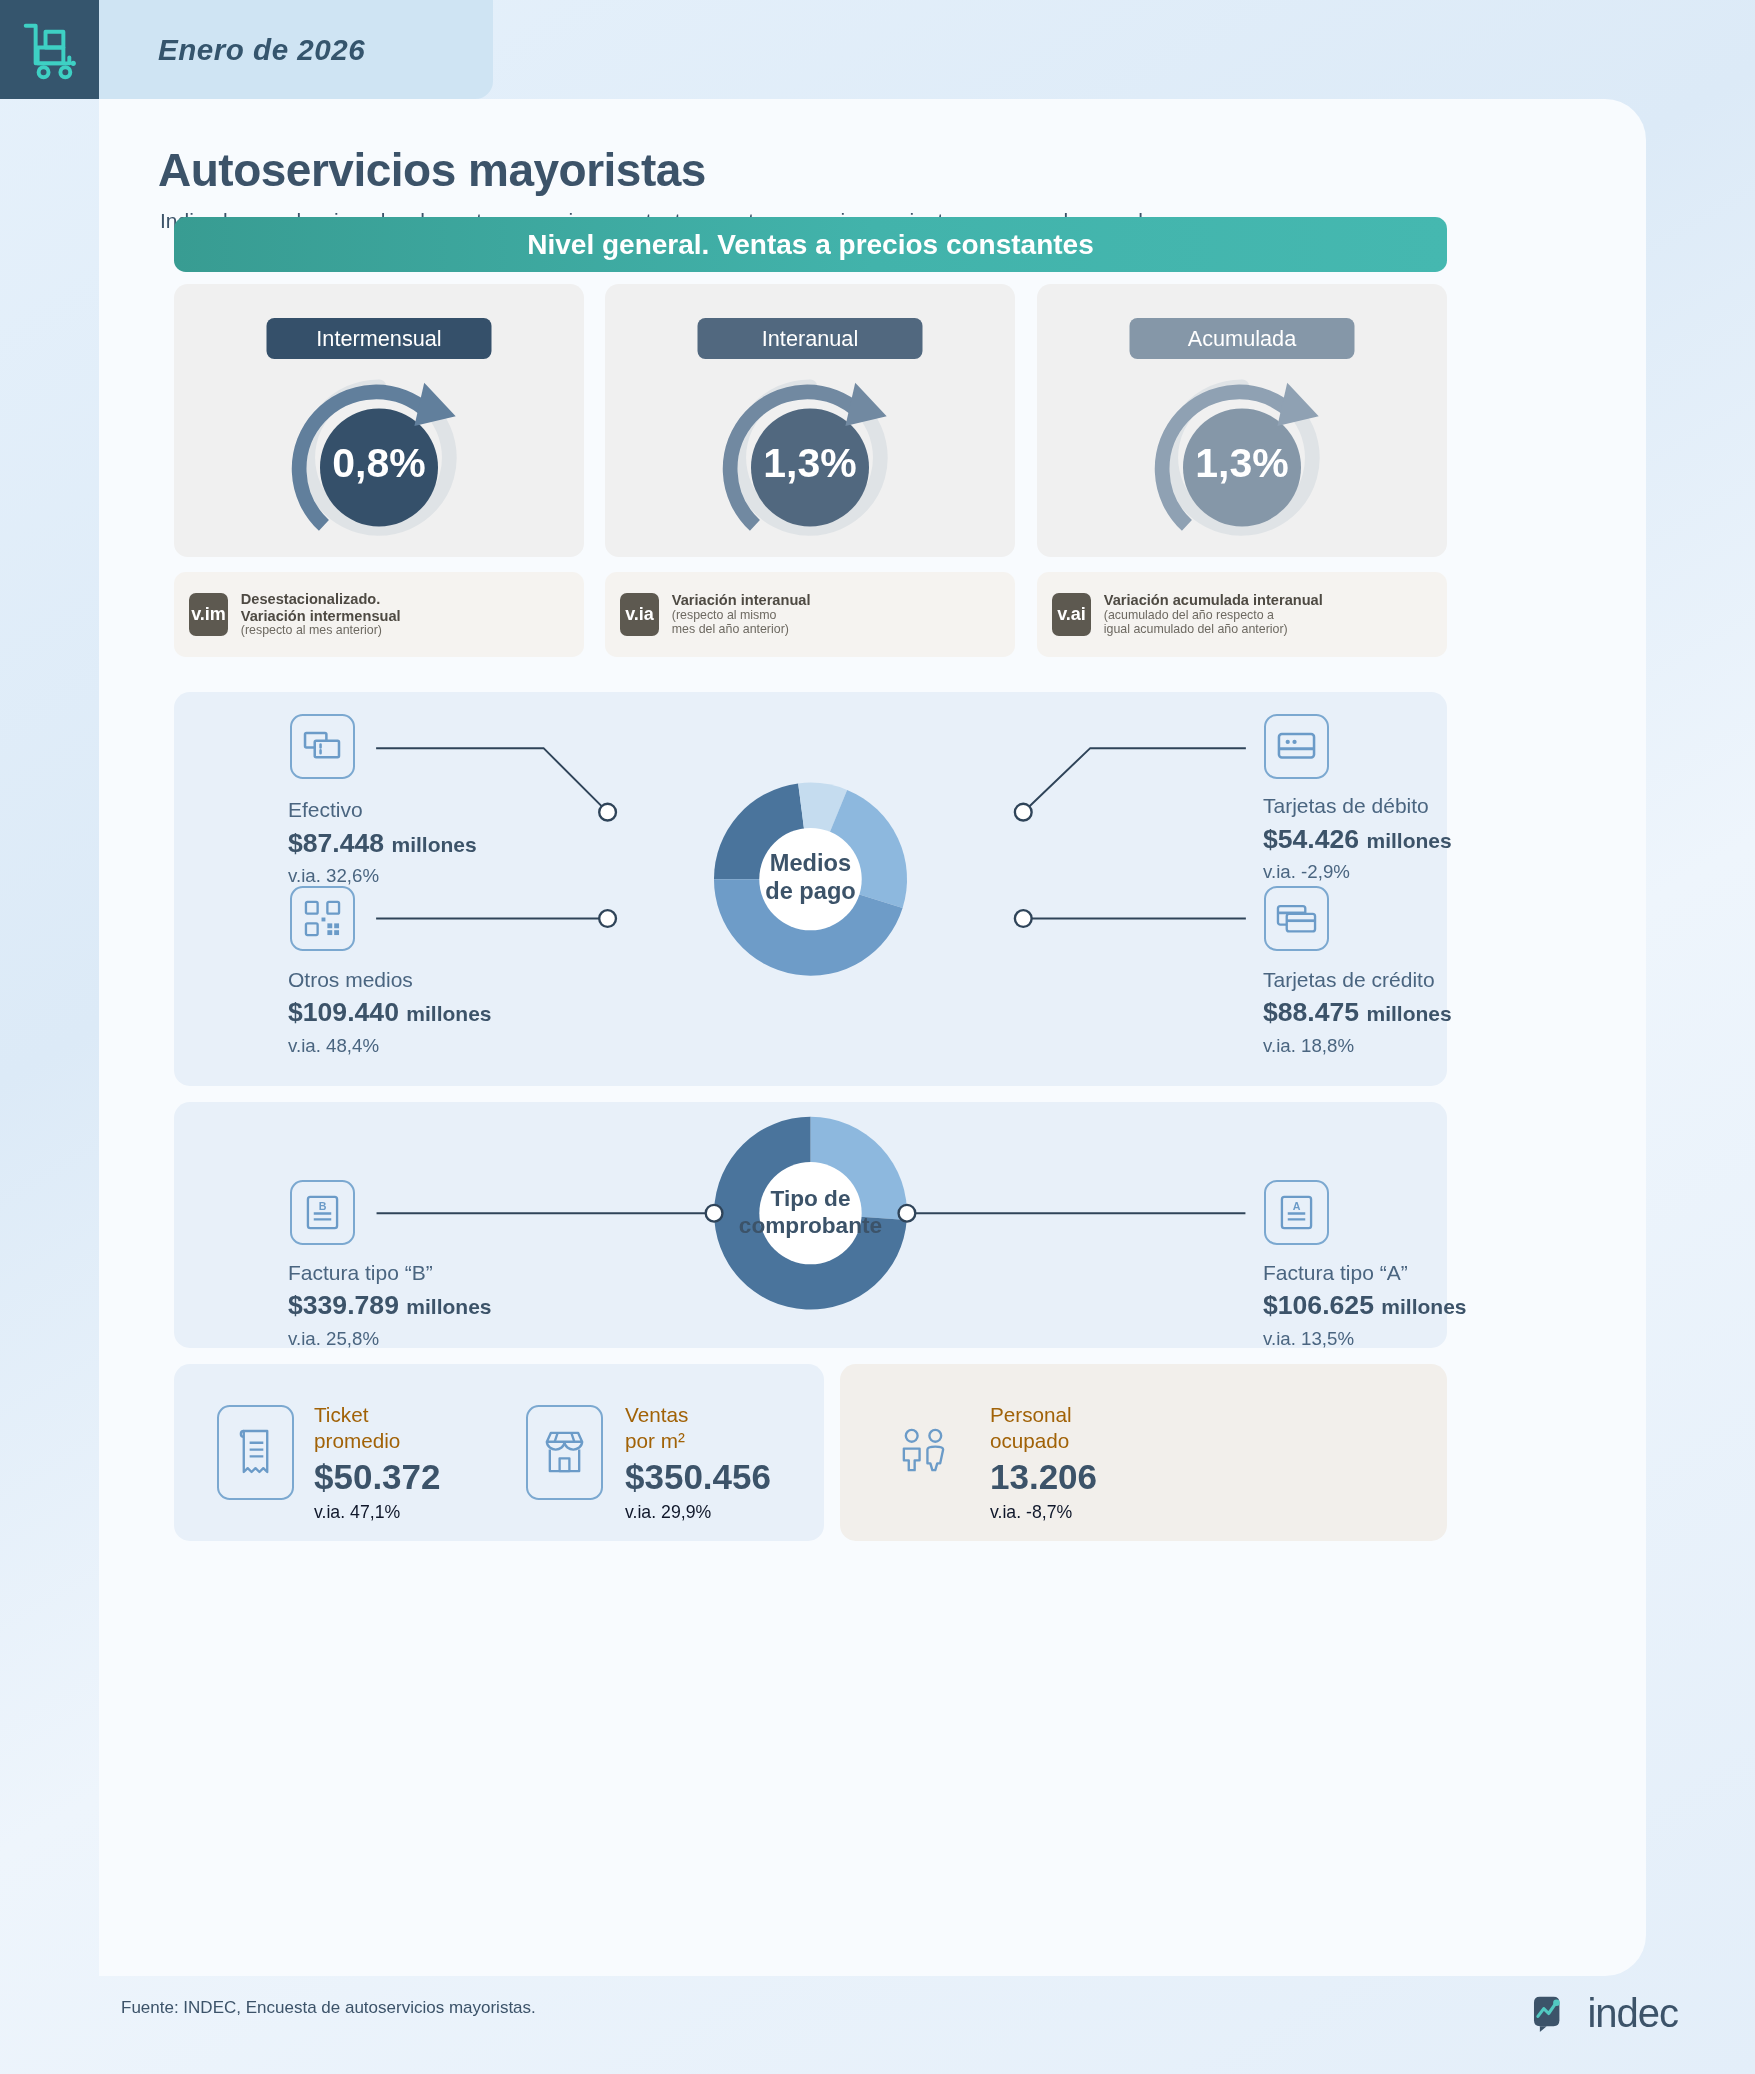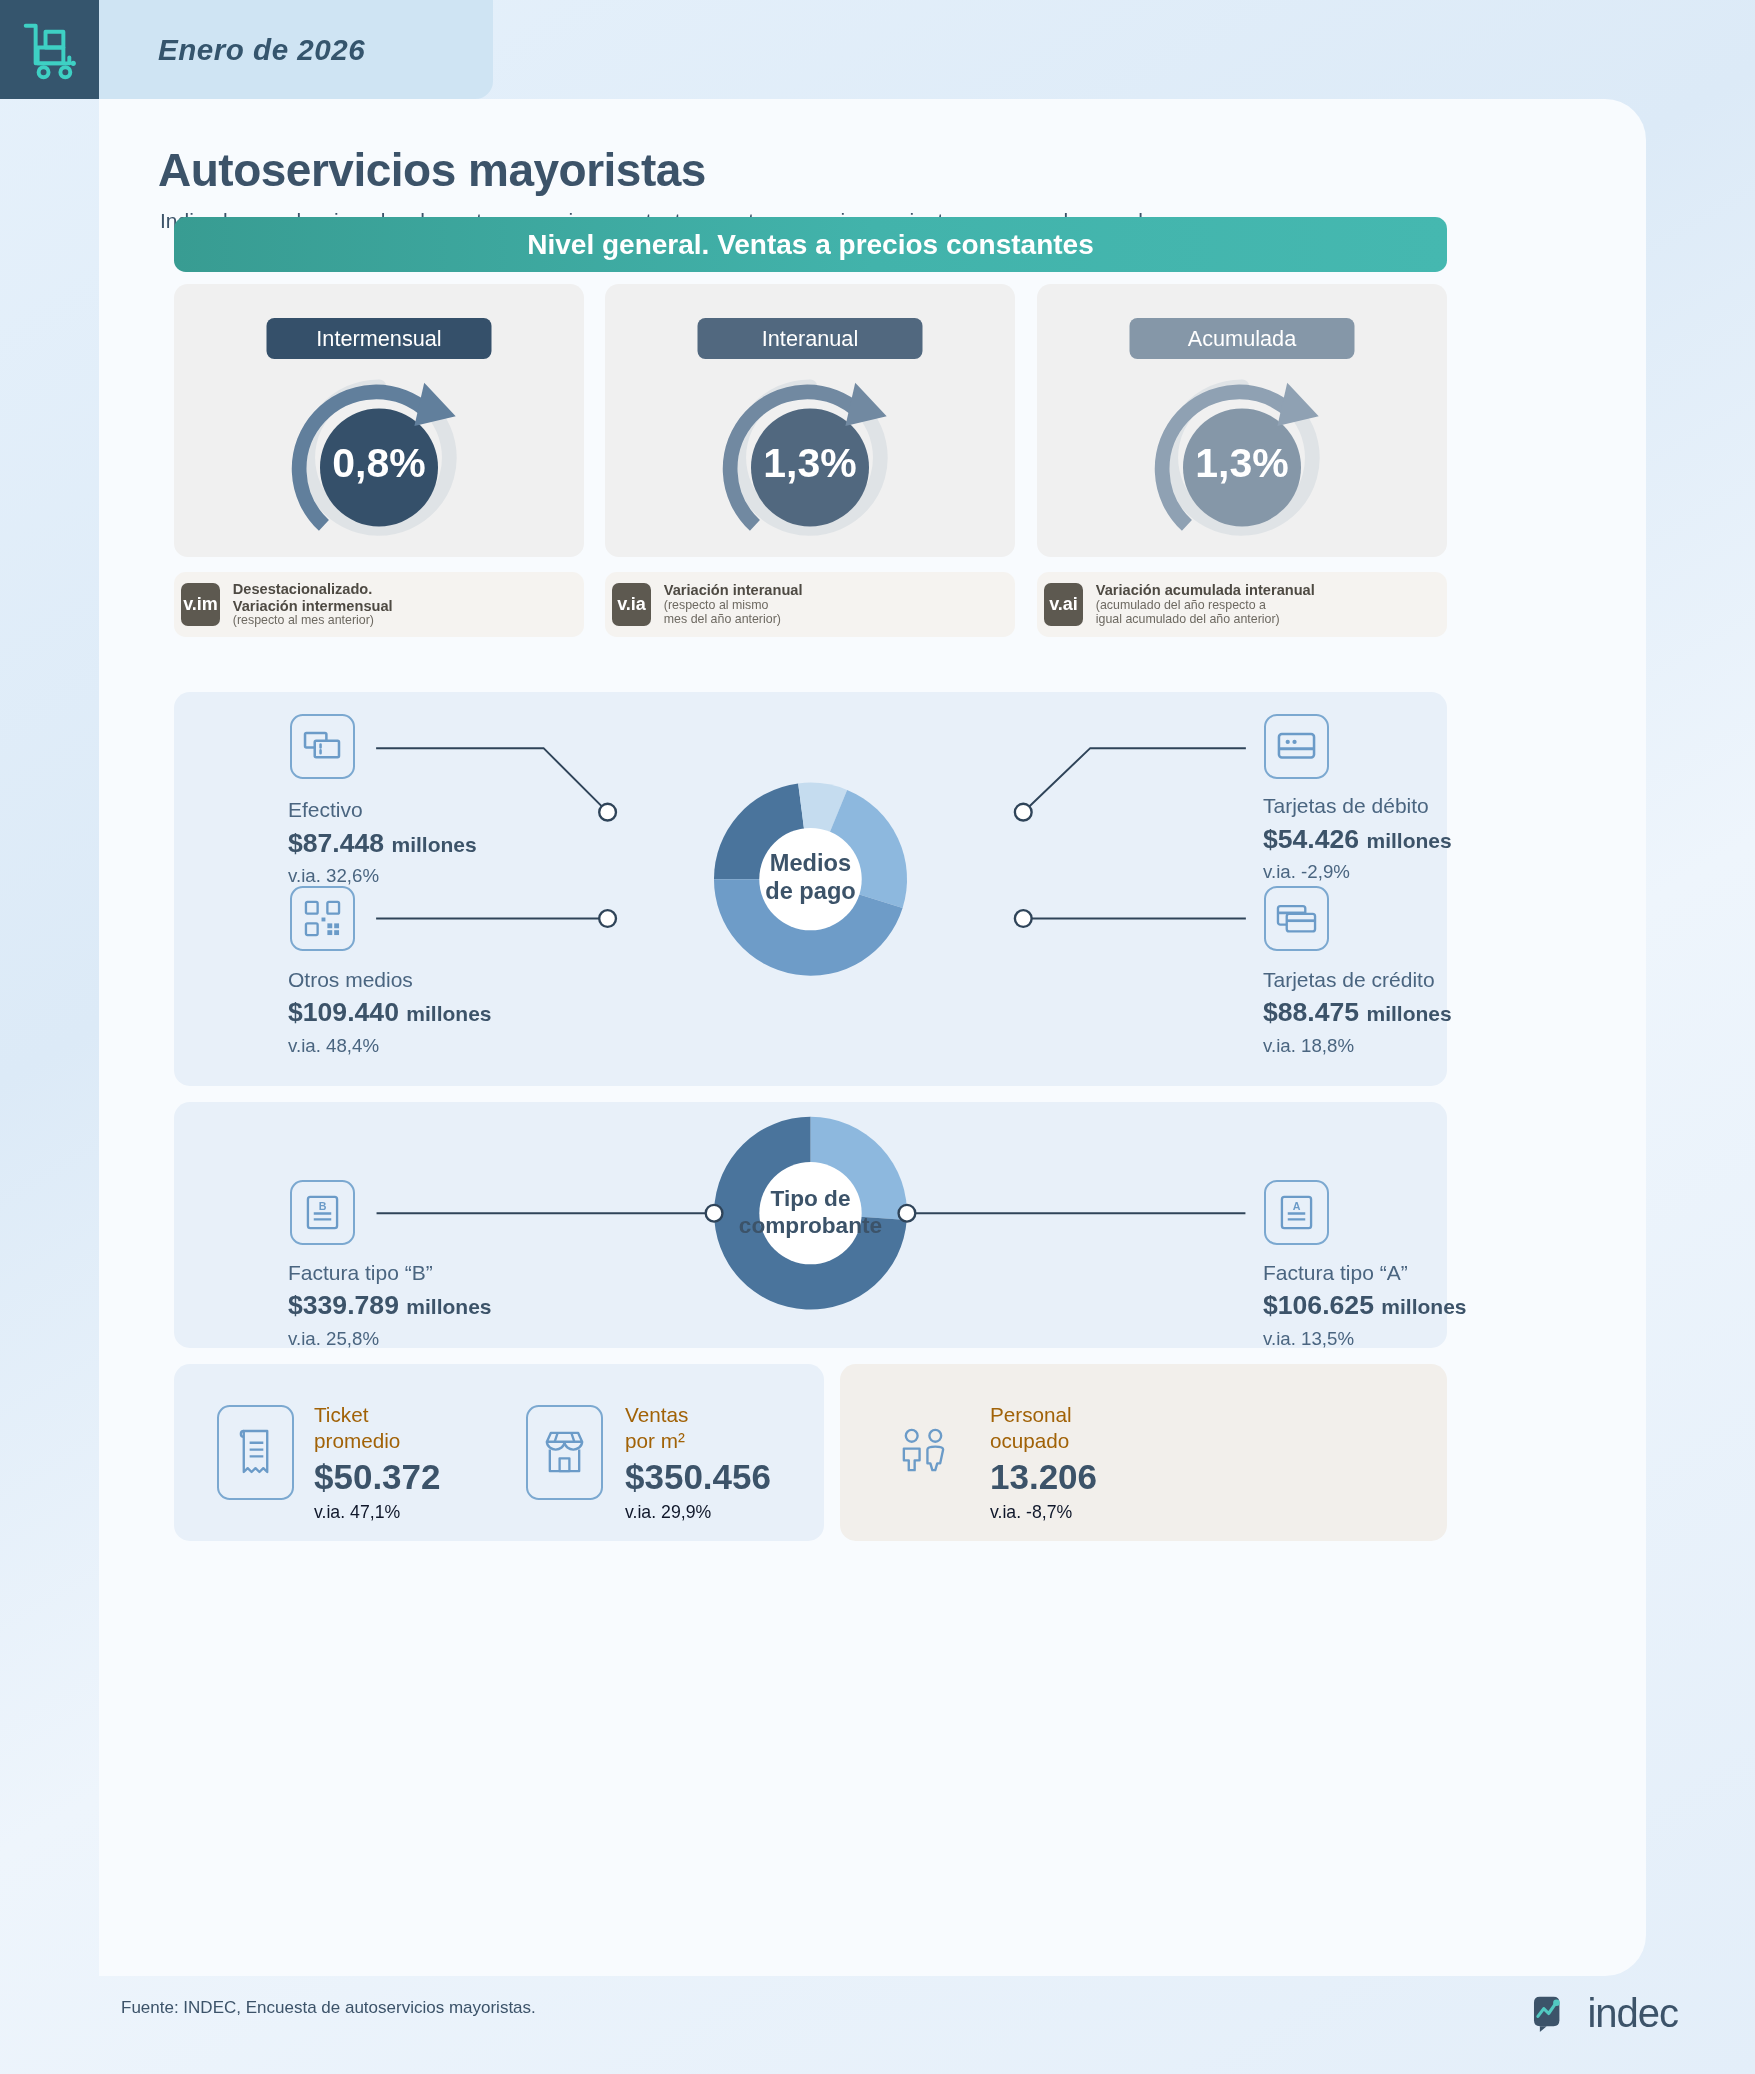--- a/index.html
+++ b/index.html
@@ -83,23 +83,23 @@
     color: #fff; font-size: 21.7px; padding: 0 21.7px; white-space: nowrap;
   }
   .gauge-svg { position: absolute; top: 89px; left: 50%; transform: translateX(-50%); }
   .gauge-val {
     position: absolute; top: 156px; left: 50%; transform: translateX(-50%);
     font-size: 41px; font-weight: bold; color: #ffffff;
   }
 
   
   .legend-box {
-    position: absolute; top: 473px; height: 65px;
+    position: absolute; top: 473px; height: 85px;
     background: #f5f3f0; border-radius: 11.8px;
-    display: flex; align-items: center; padding-left: 7px;
+    display: flex; align-items: center; padding-left: 15px;
   }
   #legend-0 { left: 75px; width: 410px; }
   #legend-1 { left: 506px; width: 410px; }
   #legend-2 { left: 938px; width: 410px; }
   .legend-tag {
     width: 39px; height: 43px; background: #5d5950; border-radius: 6.9px;
     display: flex; align-items: center; justify-content: center;
     color: #fff; font-size: 18px; font-weight: bold; flex: 0 0 auto;
   }
   .legend-txt { margin-left: 12.8px; line-height: 1.12; }

